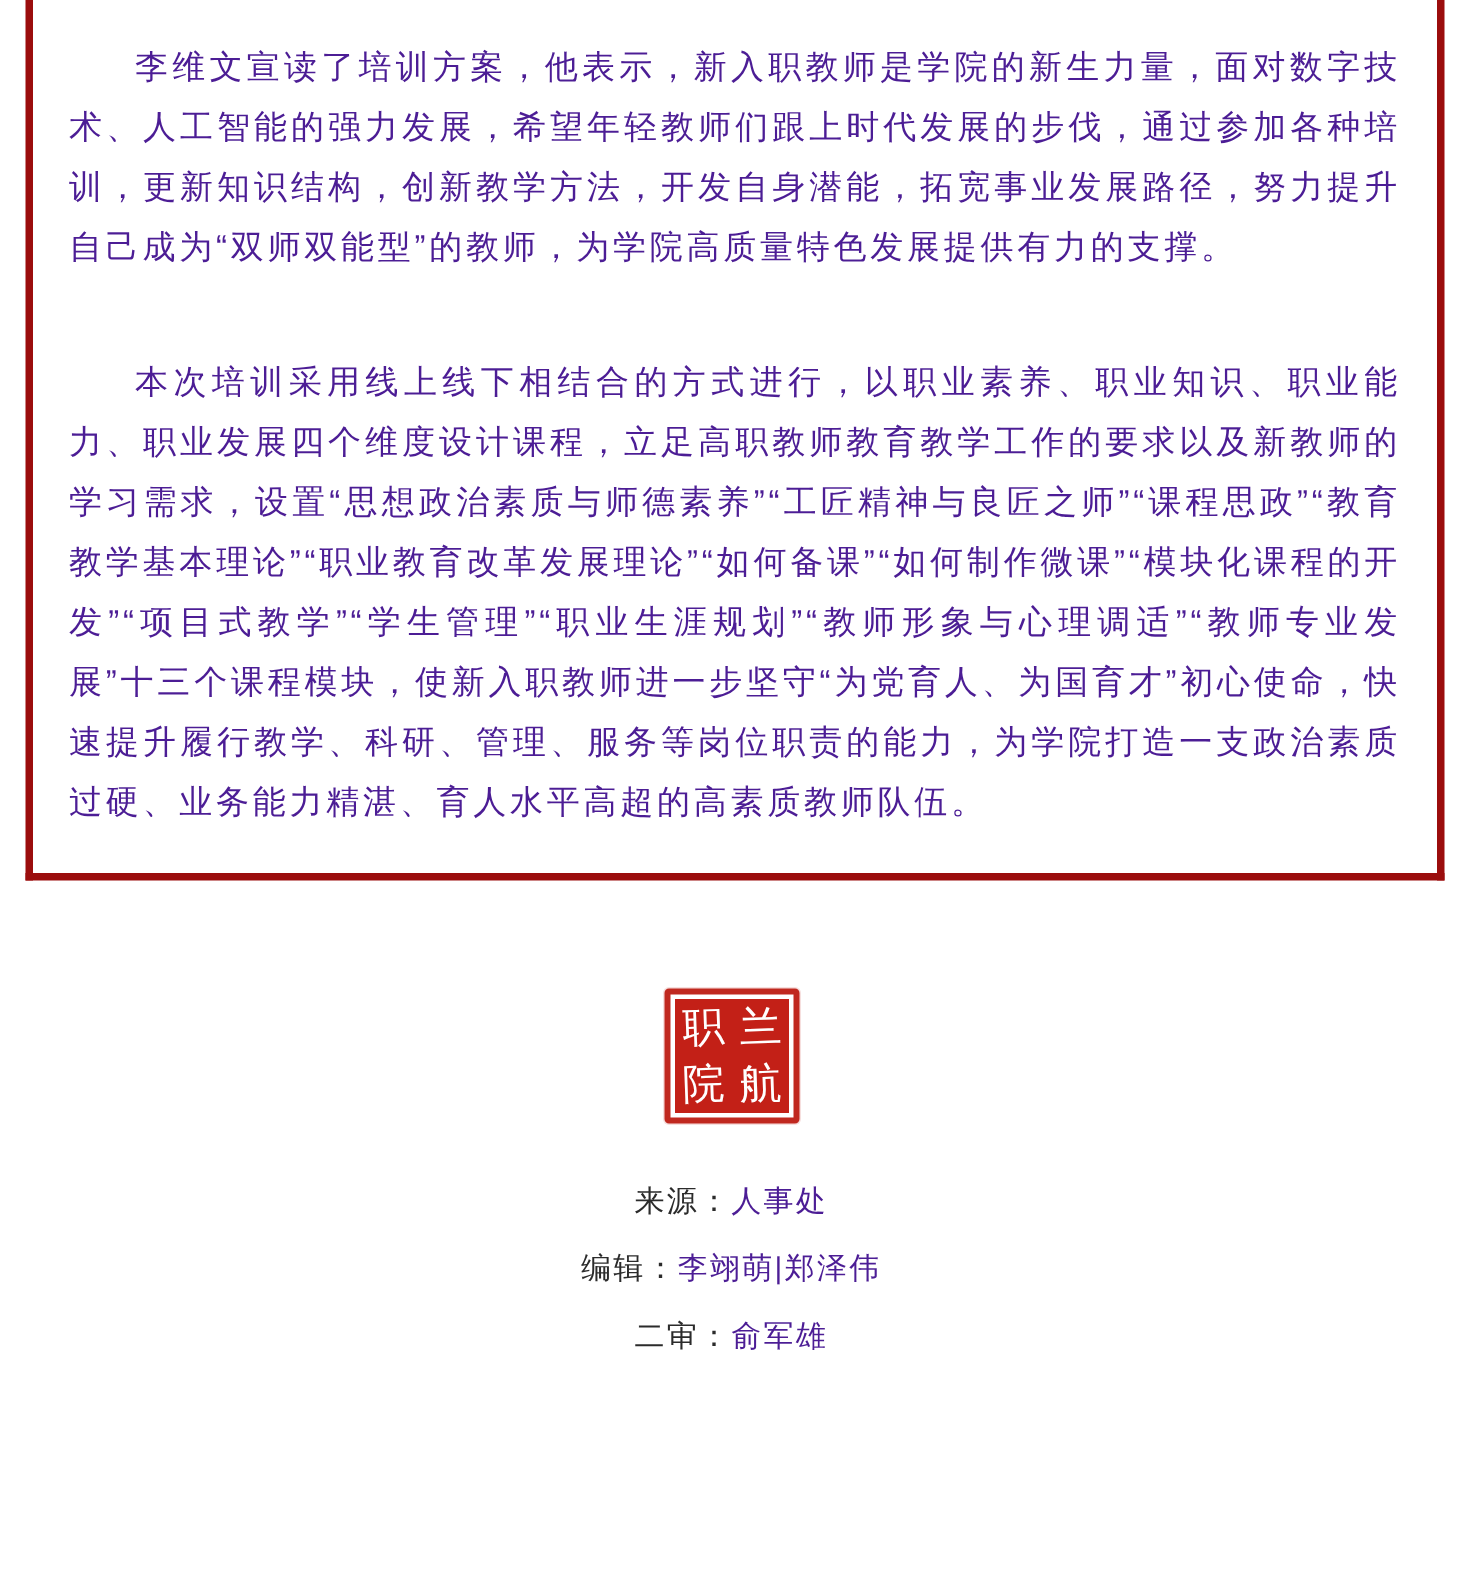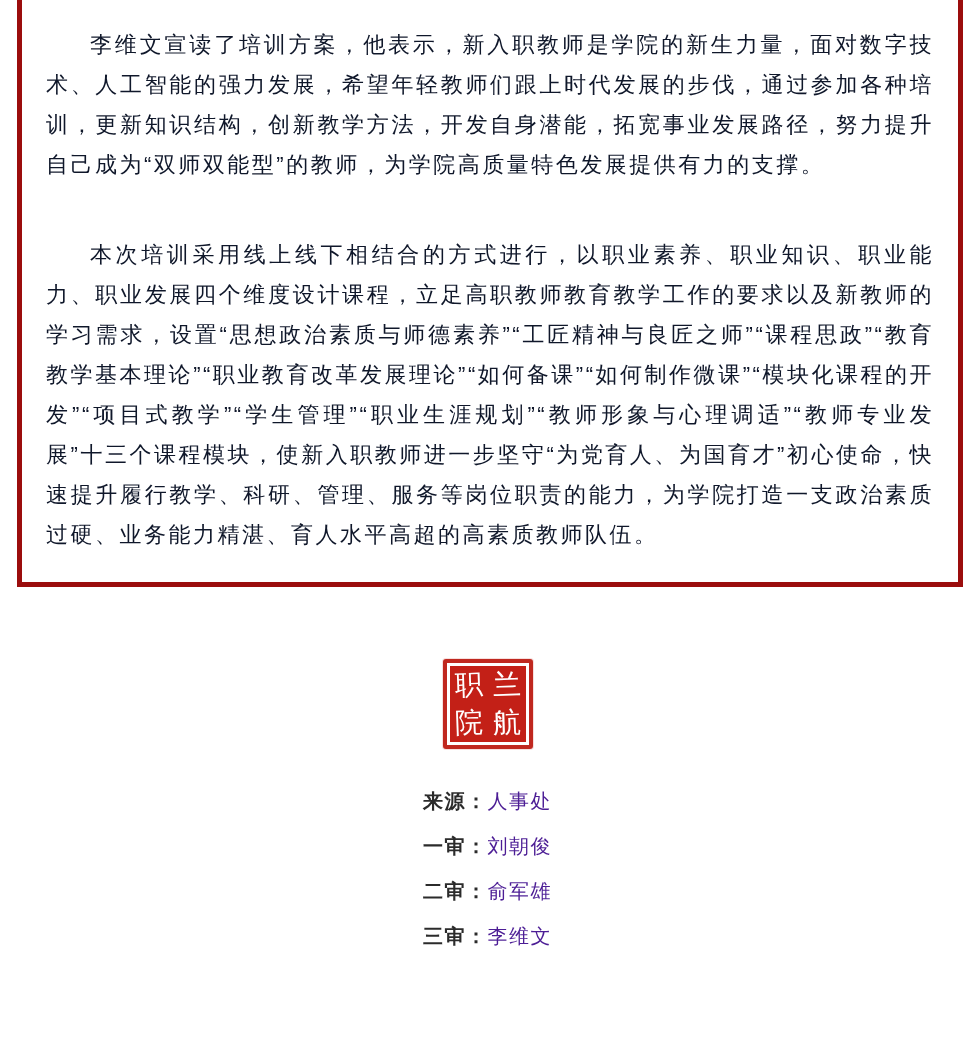--- a/index.html
+++ b/index.html
@@ -24,21 +24,21 @@
     border: 5px solid #9b0d0d;
     border-top: none;
     padding: 25px 24px 27px 24px;
     background: #ffffff;
   }
   .article-box p {
     margin: 0;
     font-size: 22px;
     line-height: 40px;
     letter-spacing: 2.5px;
-    color: #0f172a;
+    color: #4c1d95;
     text-indent: 2em;
     text-align: justify;
   }
   .article-box p.first {
     margin-bottom: 50px;
   }
   
   .seal-wrap {
     margin-top: 72px;
     display: flex;
@@ -77,21 +77,21 @@
     text-align: center;
   }
   .credit-row {
     font-size: 20px;
     line-height: 20px;
     margin-bottom: 25px;
     letter-spacing: 1.5px;
     color: #474747;
   }
   .credit-label {
-    font-weight: bold;
+    font-weight: normal;
     color: #2b2b2b;
   }
   .credit-value {
     color: #4c1d95;
   }
 </style>
 </head>
 <body>
 
 <div class="page">
@@ -110,23 +110,20 @@
         <span class="seal-char">航</span>
       </div>
     </div>
   </div>
 
   <div class="credits">
     <div class="credit-row">
       <span class="credit-label">来源：</span><span class="credit-value">人事处</span>
     </div>
     <div class="credit-row">
-      <span class="credit-label">一审：</span><span class="credit-value">刘朝俊</span>
+      <span class="credit-label">编辑：</span><span class="credit-value">李翊萌|郑泽伟</span>
     </div>
     <div class="credit-row">
       <span class="credit-label">二审：</span><span class="credit-value">俞军雄</span>
-    </div>
-    <div class="credit-row">
-      <span class="credit-label">三审：</span><span class="credit-value">李维文</span>
     </div>
   </div>
 
 </div>
 
 </body></html>

